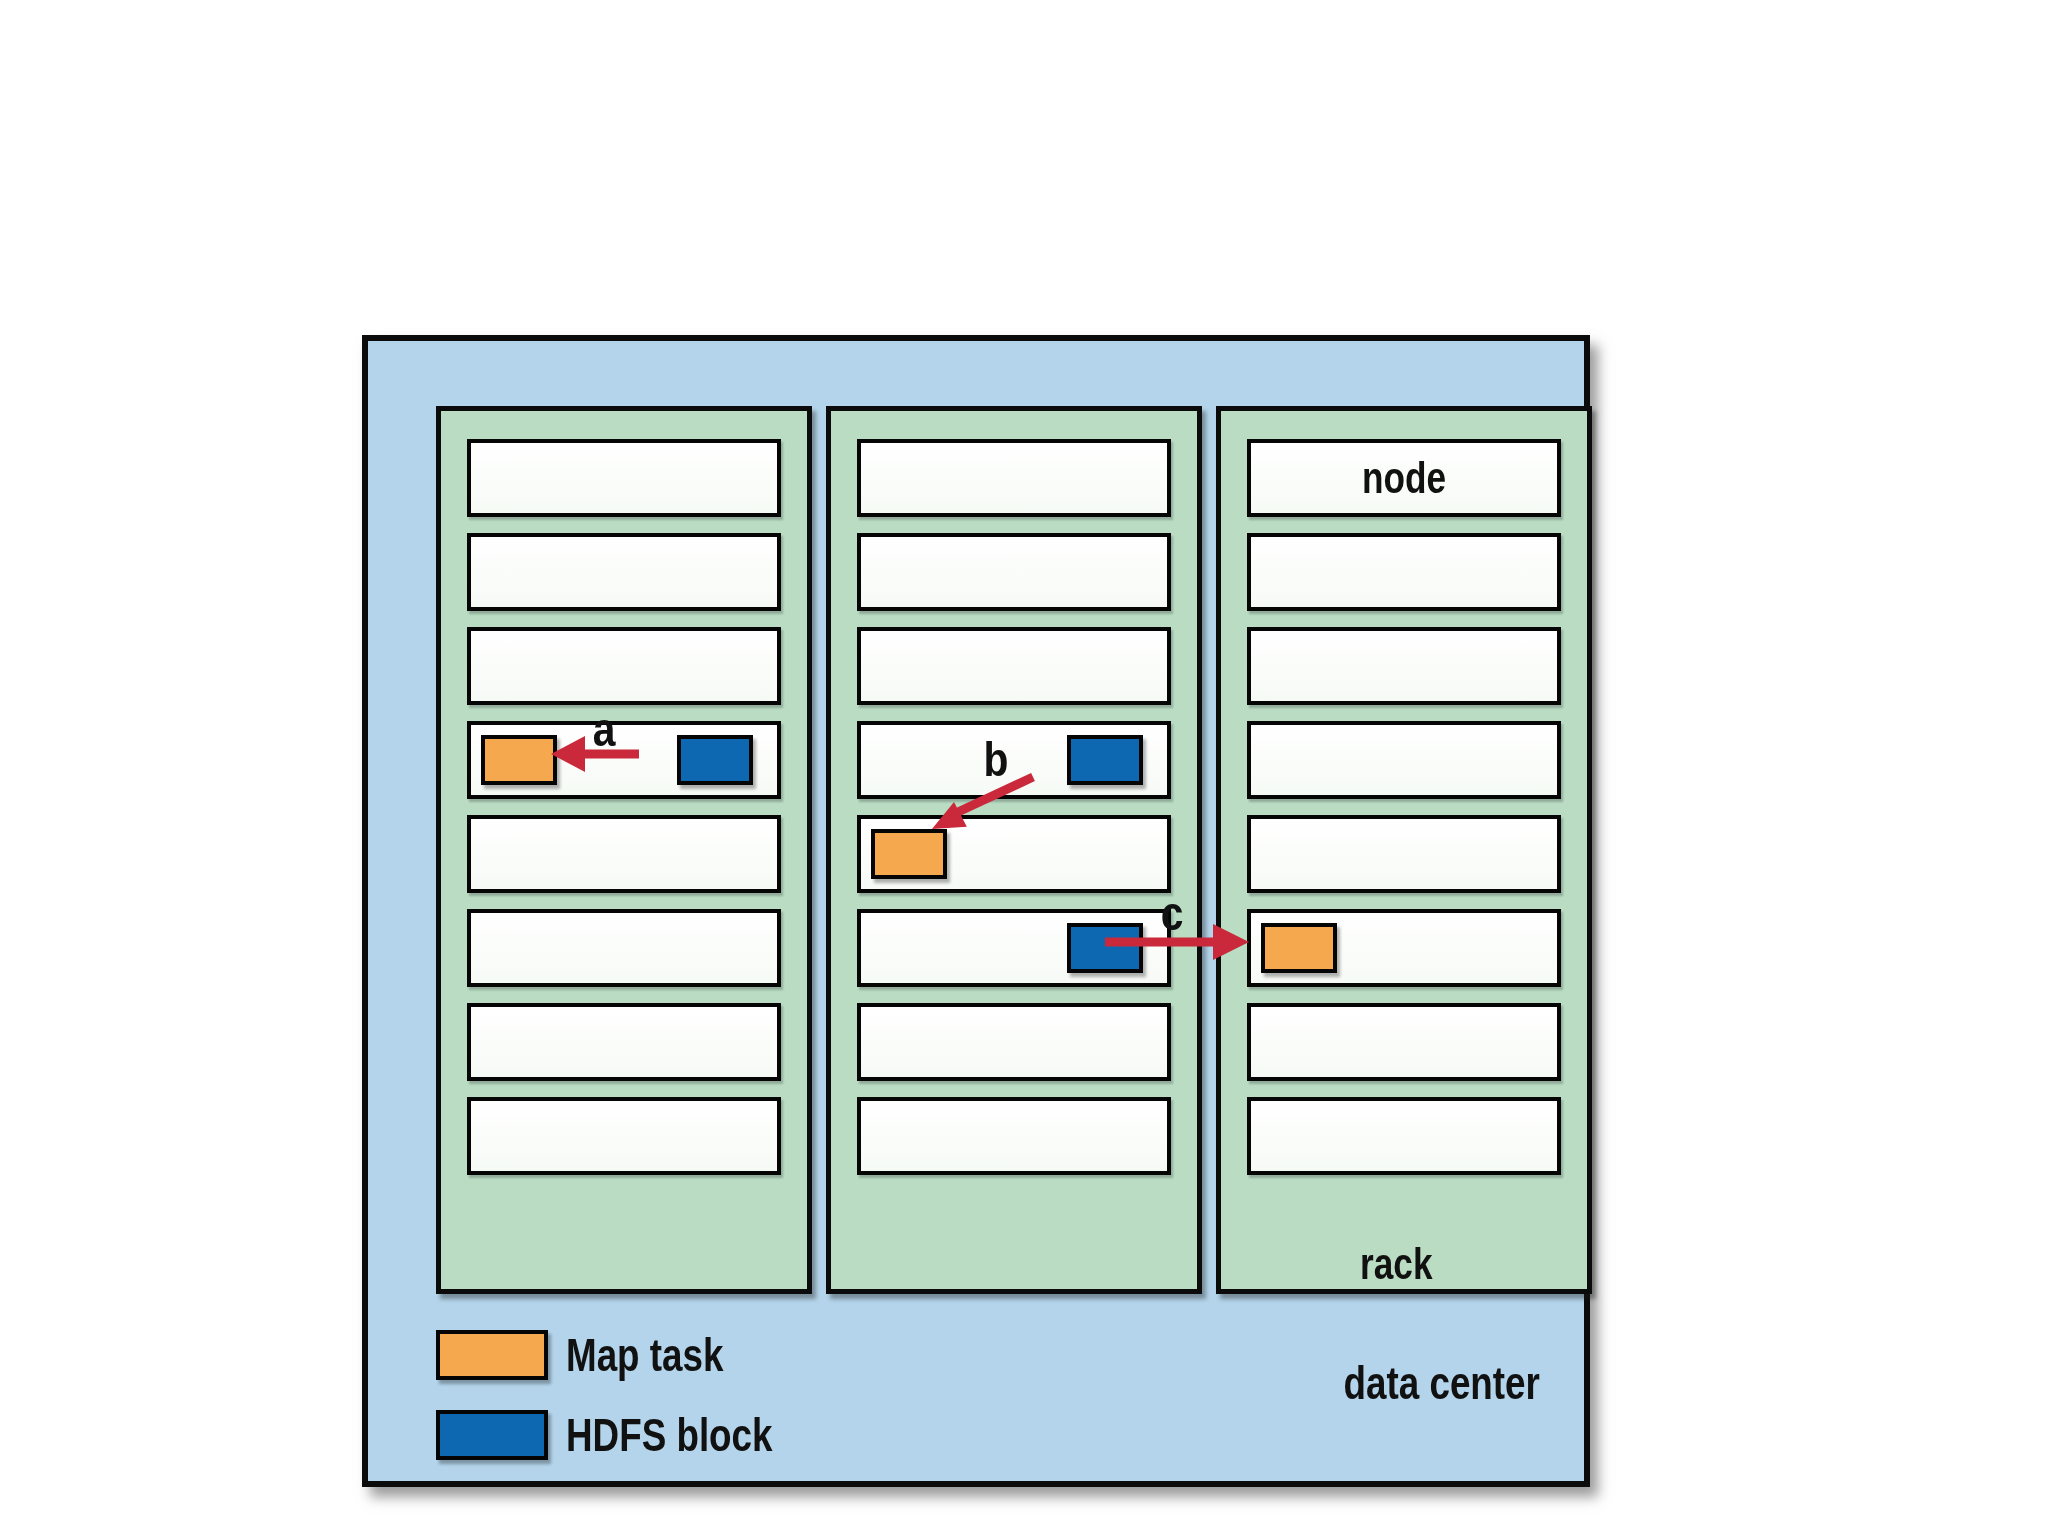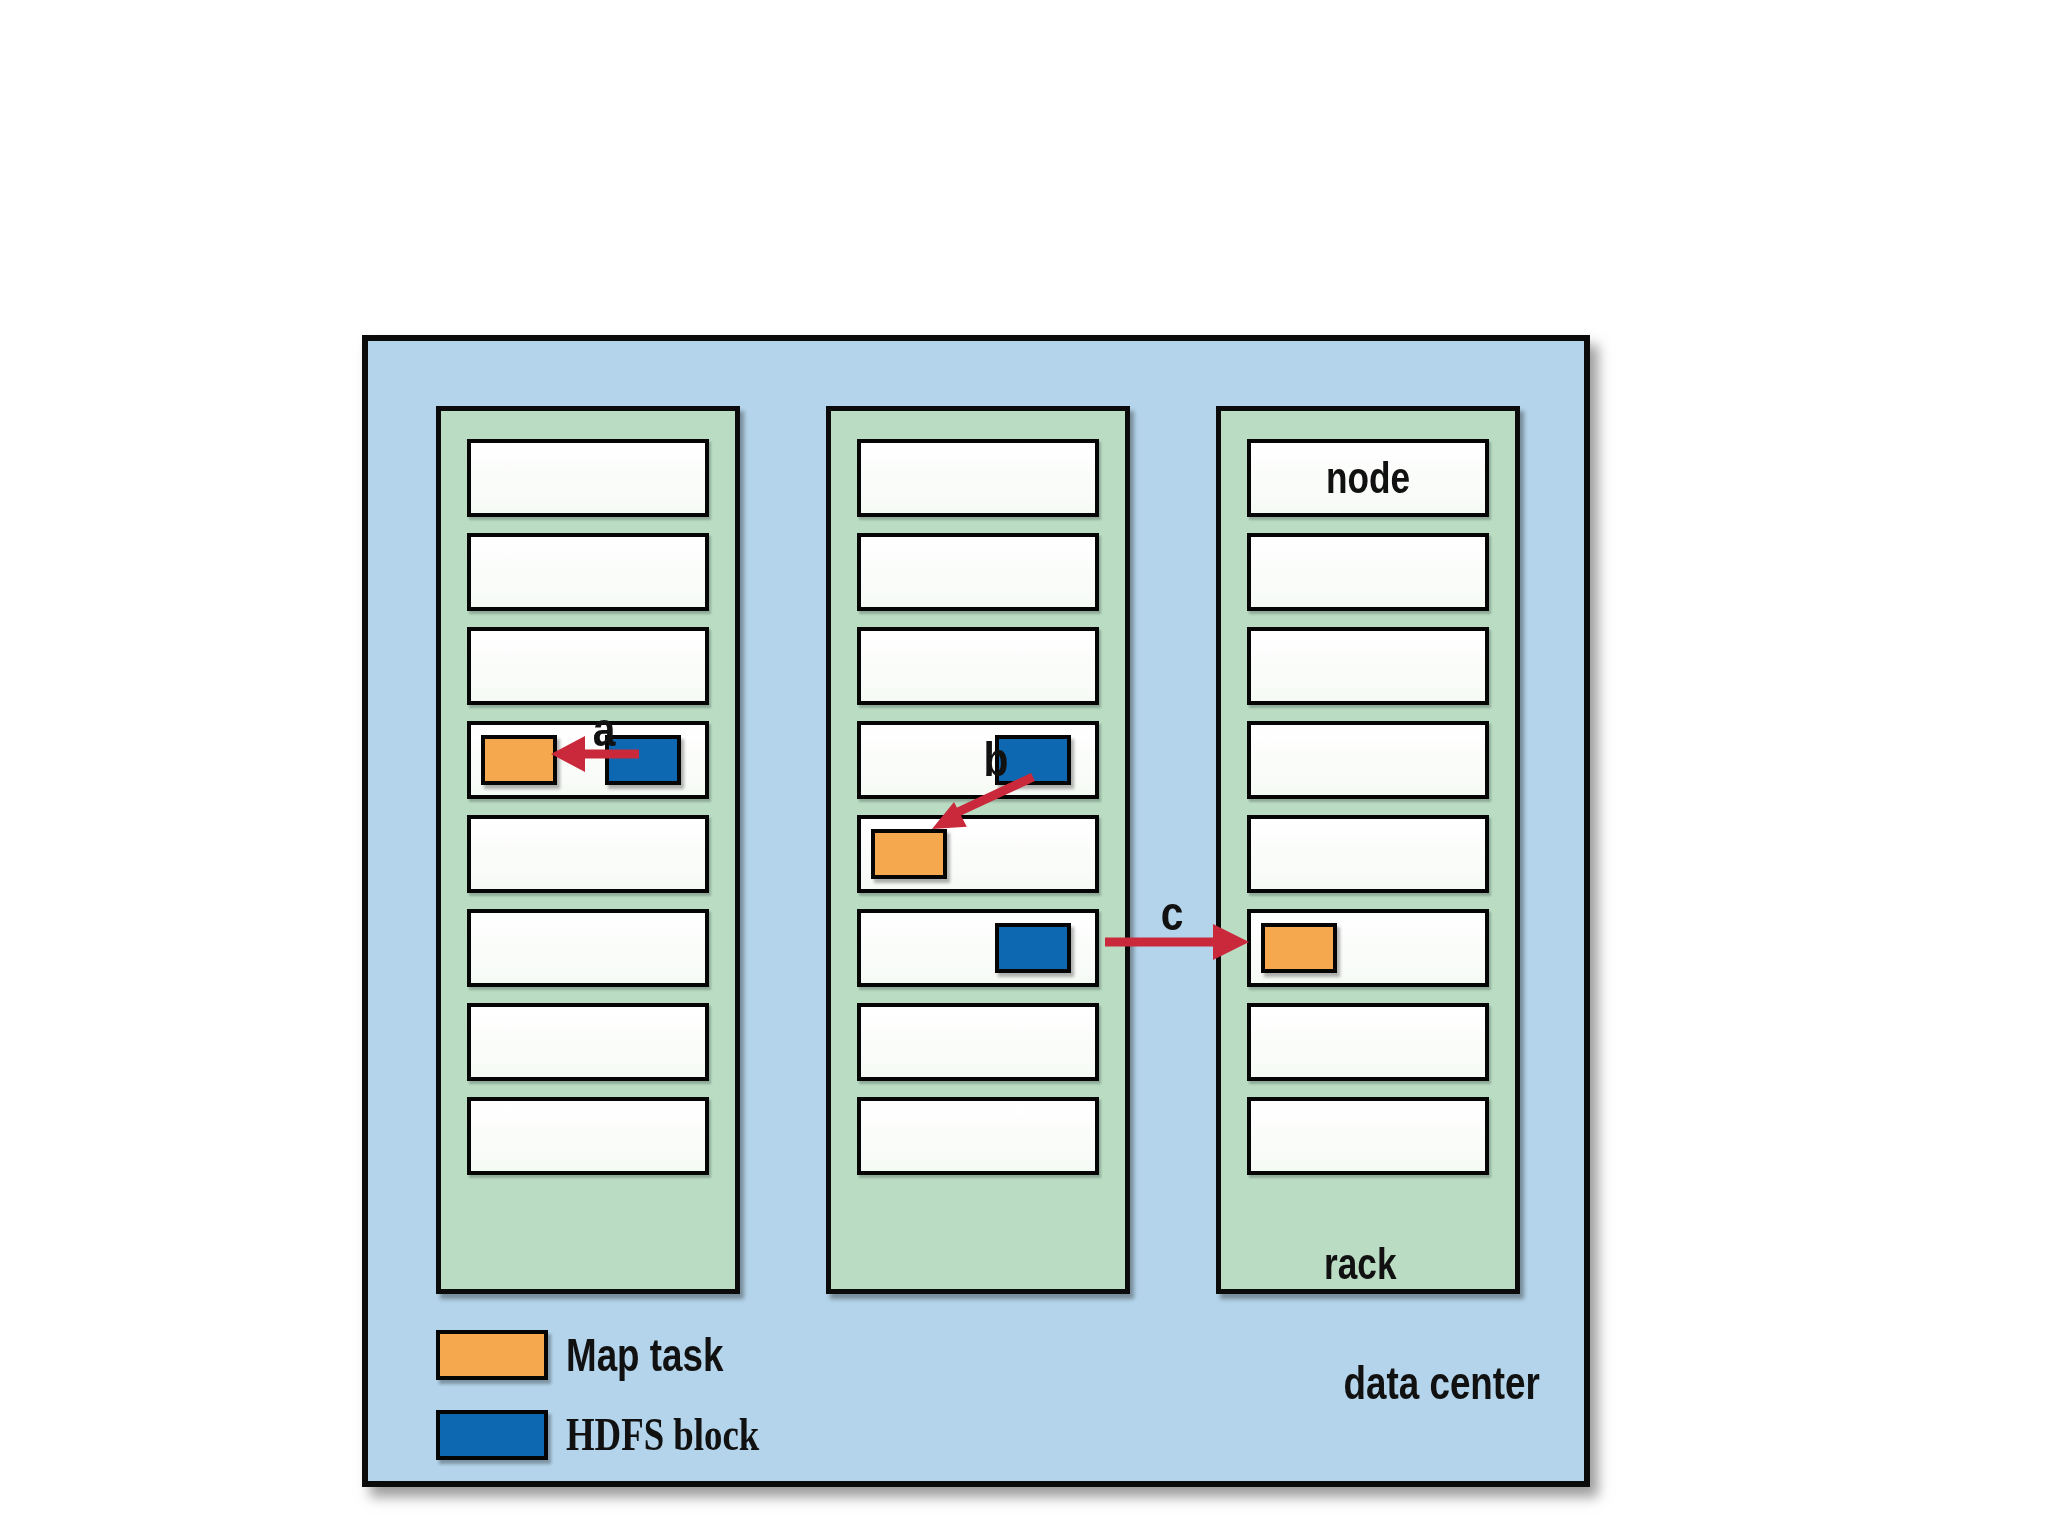--- a/index.html
+++ b/index.html
@@ -7,21 +7,21 @@
   .canvas {
     position:relative; width:2048px; height:1536px; background:#ffffff;
     font-family:"Liberation Sans", sans-serif; overflow:hidden;
   }
   .dc {
     position:absolute; left:362px; top:335px; width:1228px; height:1152px;
     background:#b3d4ea; border:6px solid #0b0b0b;
     box-shadow:8px 10px 12px rgba(90,90,90,0.6);
   }
   .rack {
-    position:absolute; top:65px; width:304px; height:888px;
+    position:absolute; top:65px; width:376px; height:888px;
     background:#b9dcc3; border:5px solid #0b0b0b;
     padding:28px 26px 0 26px;
     box-shadow:4px 5px 4px rgba(30,30,30,0.38);
   }
   .rack-1 { left:68px; }
   .rack-2 { left:458px; }
   .rack-3 { left:848px; }
   .node-box {
     position:relative; height:78px; margin-bottom:16px;
     background:linear-gradient(180deg,#ffffff 0%,#f6faf5 100%);
@@ -49,21 +49,21 @@
   }
   .rack-footer {
     position:absolute; left:0; right:16px; bottom:0; height:114px;
     display:flex; align-items:flex-end; justify-content:center;
     font-size:44px; font-weight:bold;
   }
   .legend-row {
     position:absolute; left:428px; display:flex; align-items:center; gap:18px;margin-left:8px;
   }
   .legend-row-map  { top:1328px; }
-  .legend-row-hdfs { top:1408px;font-family:Liberation Serif, serif; }
+  .legend-row-hdfs { top:1408px; }
   .swatch { width:112px; height:50px; border:4px solid #050505;
             box-shadow:3px 4px 3px rgba(0,0,0,0.3); }
   .swatch-map  { background:#f6a84e; }
   .swatch-hdfs { background:#0d68b1; }
   .legend-label { font-size:46px; font-weight:bold; transform-origin:left center; }
   .dc-label {
     position:absolute; left:1292px; top:1356px; width:300px;
     text-align:center; font-size:46px; font-weight:bold;
   }
   .overlay {

